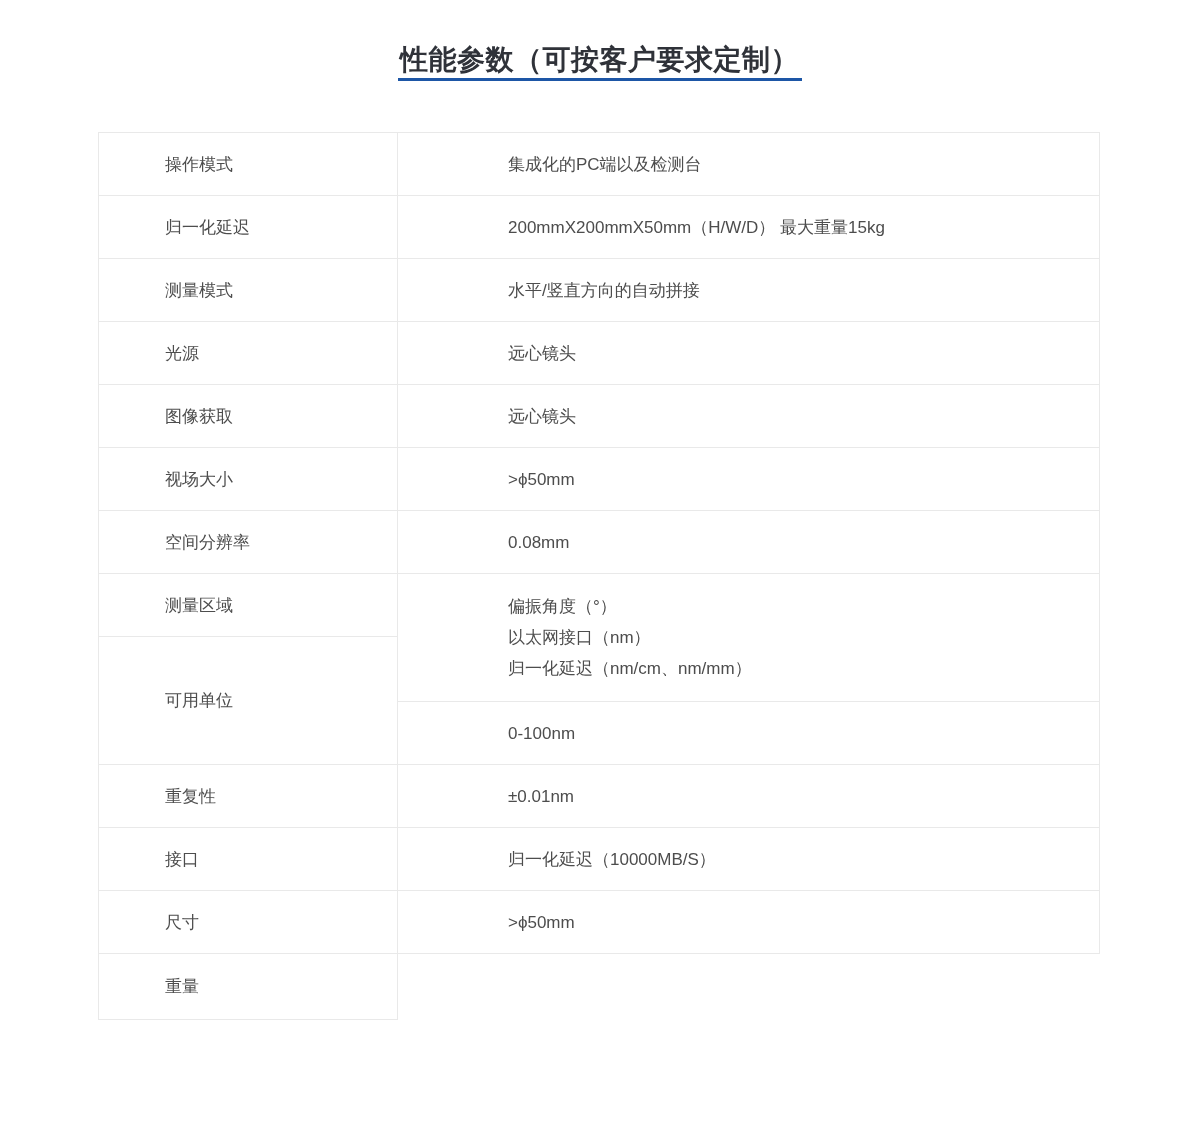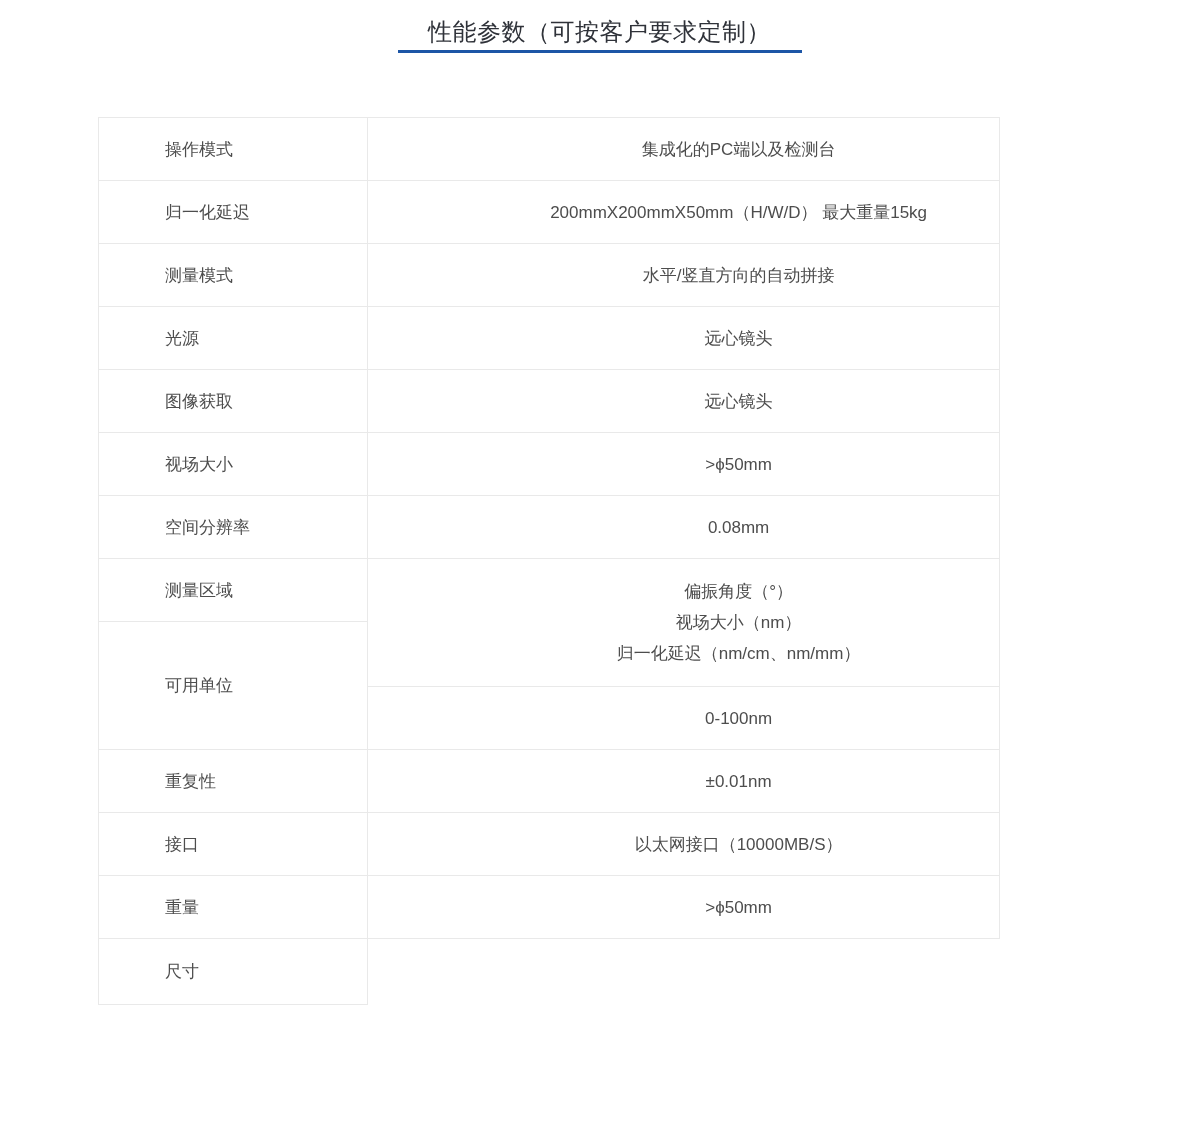--- a/index.html
+++ b/index.html
@@ -15,54 +15,54 @@
     background: var(--page-bg, #ffffff);
     overflow: hidden;
   }
   
   .header {
     padding-top: 15px;
     text-align: center;
   }
   .title {
     display: inline-block;
-    font-size: 24px;
+    font-size: 28px;
     line-height: 33px;
-    font-weight: normal;
+    font-weight: bold;
     color: var(--title-color, #2f3239);
     letter-spacing: 0.5px;
+    margin-top: 28px;
   }
   .title-underline {
     width: 404px;
     height: 3px;
     margin: 2px auto 0 auto;
     background: var(--accent-color, #1d56a6);
   }
   
   .spec-table {
     position: absolute;
     left: 98px;
-    top: 117px;
-    width: 902px;
+    top: 132px;
+    width: 1002px;
     display: flex;
     align-items: flex-start;
     font-size: 17px;
     color: var(--table-text, #4d4d4d);
   }
   .col-left {
     width: 300px;
     border-top: 1px solid var(--border-color, #e9e9e9);
     border-left: 1px solid var(--border-color, #e9e9e9);
     border-right: 1px solid var(--border-color, #e9e9e9);
   }
   .col-right {
     width: 702px;
     border-top: 1px solid var(--border-color, #e9e9e9);
     border-right: 1px solid var(--border-color, #e9e9e9);
-    text-align: center;
   }
   .cell {
     height: 63px;
     display: flex;
     flex-direction: column;
     justify-content: center;
     border-bottom: 1px solid var(--border-color, #e9e9e9);
     background: #ffffff;
   }
   .cell.tall { height: 128px; }
@@ -110,24 +110,24 @@
         <div class="cell tall">
           <div class="value-line">可用单位</div>
         </div>
         <div class="cell">
           <div class="value-line">重复性</div>
         </div>
         <div class="cell">
           <div class="value-line">接口</div>
         </div>
         <div class="cell">
-          <div class="value-line">重量</div>
+          <div class="value-line">尺寸</div>
         </div>
         <div class="cell">
-          <div class="value-line">尺寸</div>
+          <div class="value-line">重量</div>
         </div>
       </div>
     <div class="col-right" id="col-right">
         <div class="cell">
           <div class="value-line">集成化的PC端以及检测台</div>
         </div>
         <div class="cell">
           <div class="value-line">200mmX200mmX50mm（H/W/D） 最大重量15kg</div>
         </div>
         <div class="cell">
@@ -140,30 +140,30 @@
           <div class="value-line">远心镜头</div>
         </div>
         <div class="cell">
           <div class="value-line">&gt;ϕ50mm</div>
         </div>
         <div class="cell">
           <div class="value-line">0.08mm</div>
         </div>
         <div class="cell tall">
           <div class="value-line">偏振角度（°）</div>
-          <div class="value-line">视场大小（nm）</div>
+          <div class="value-line">以太网接口（nm）</div>
           <div class="value-line">归一化延迟（nm/cm、nm/mm）</div>
         </div>
         <div class="cell">
           <div class="value-line">0-100nm</div>
         </div>
         <div class="cell">
           <div class="value-line">±0.01nm</div>
         </div>
         <div class="cell">
-          <div class="value-line">以太网接口（10000MB/S）</div>
+          <div class="value-line">归一化延迟（10000MB/S）</div>
         </div>
         <div class="cell">
           <div class="value-line">&gt;ϕ50mm</div>
         </div>
       </div>
   </div>
 </div>
 
 </body></html>

